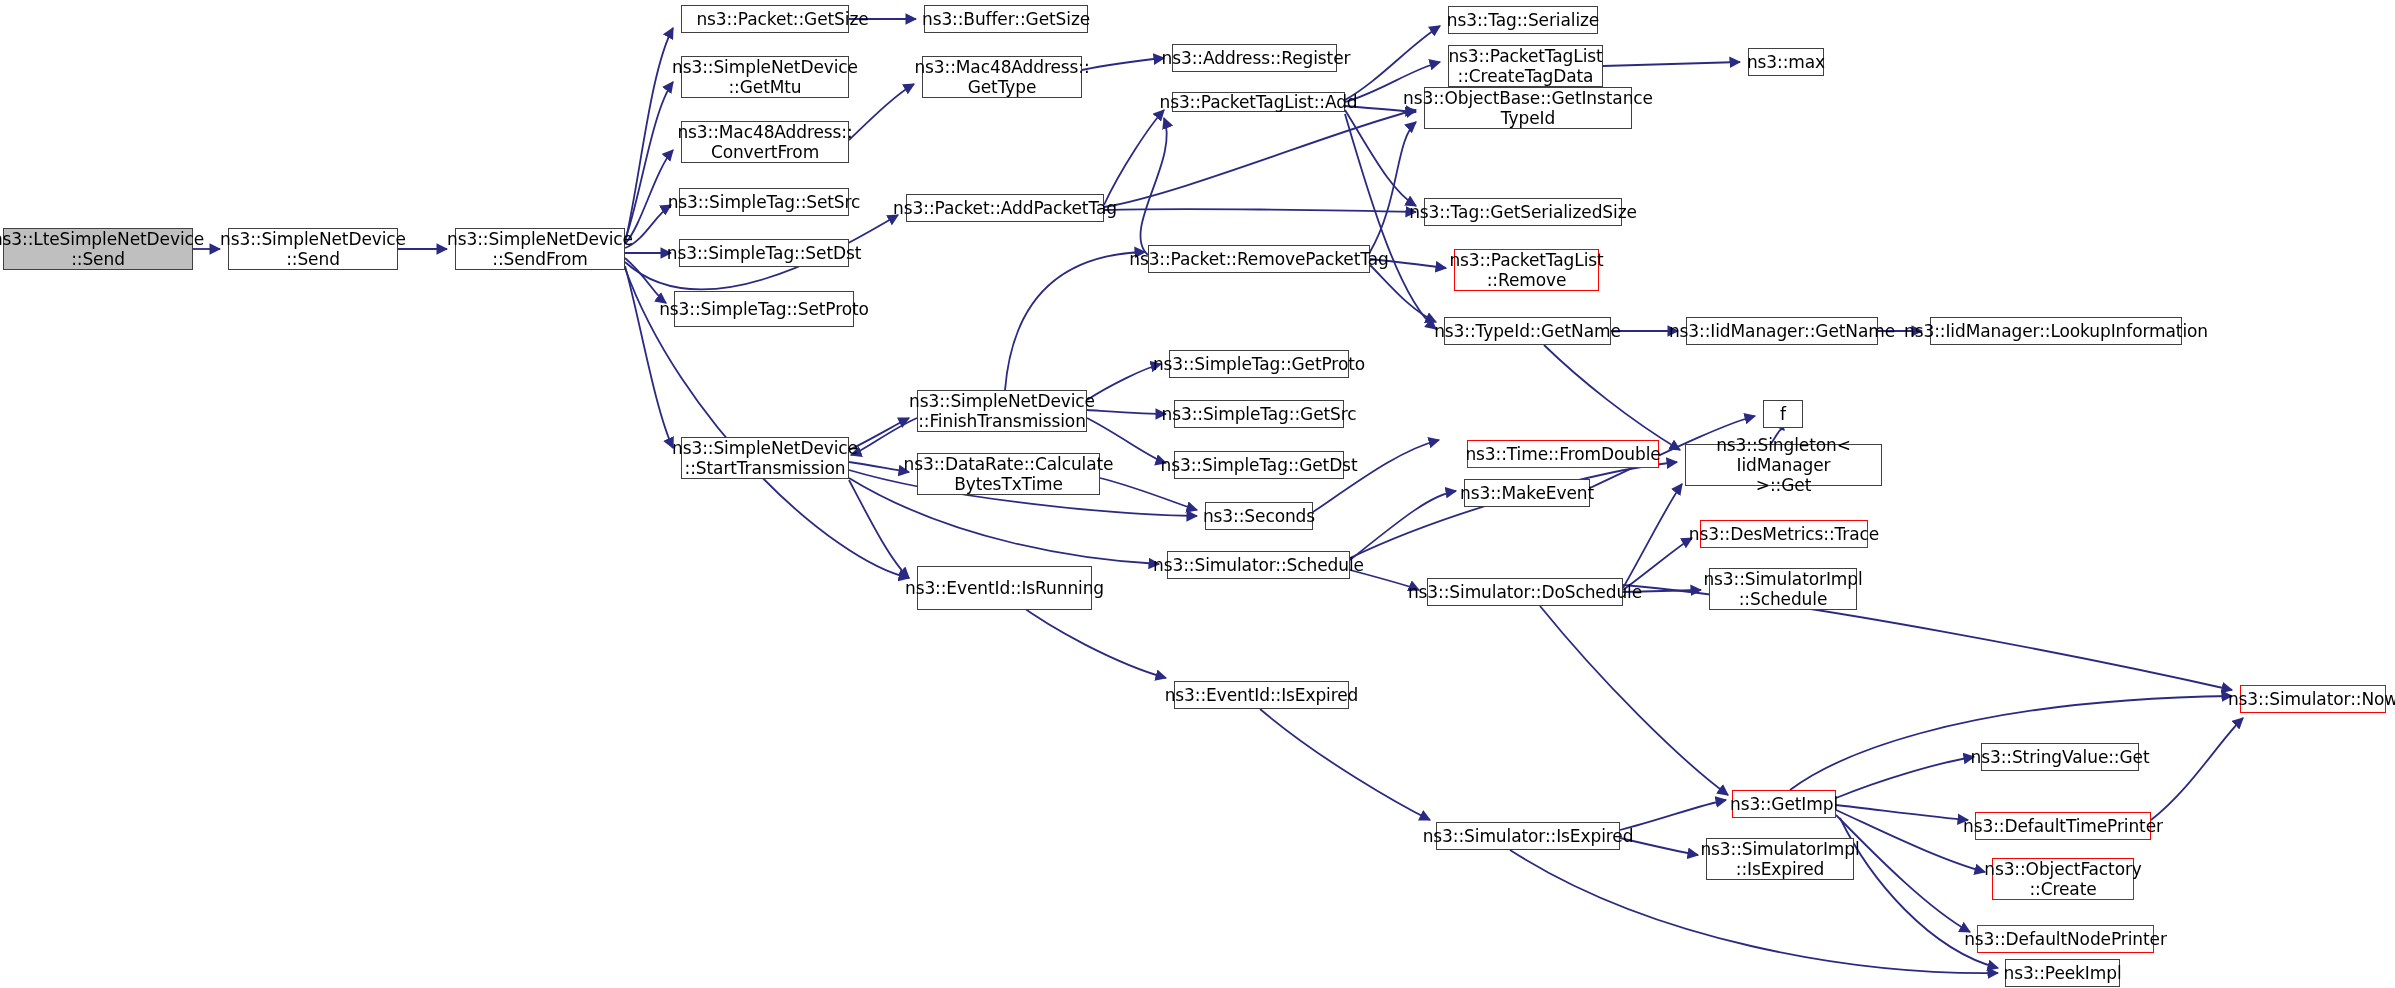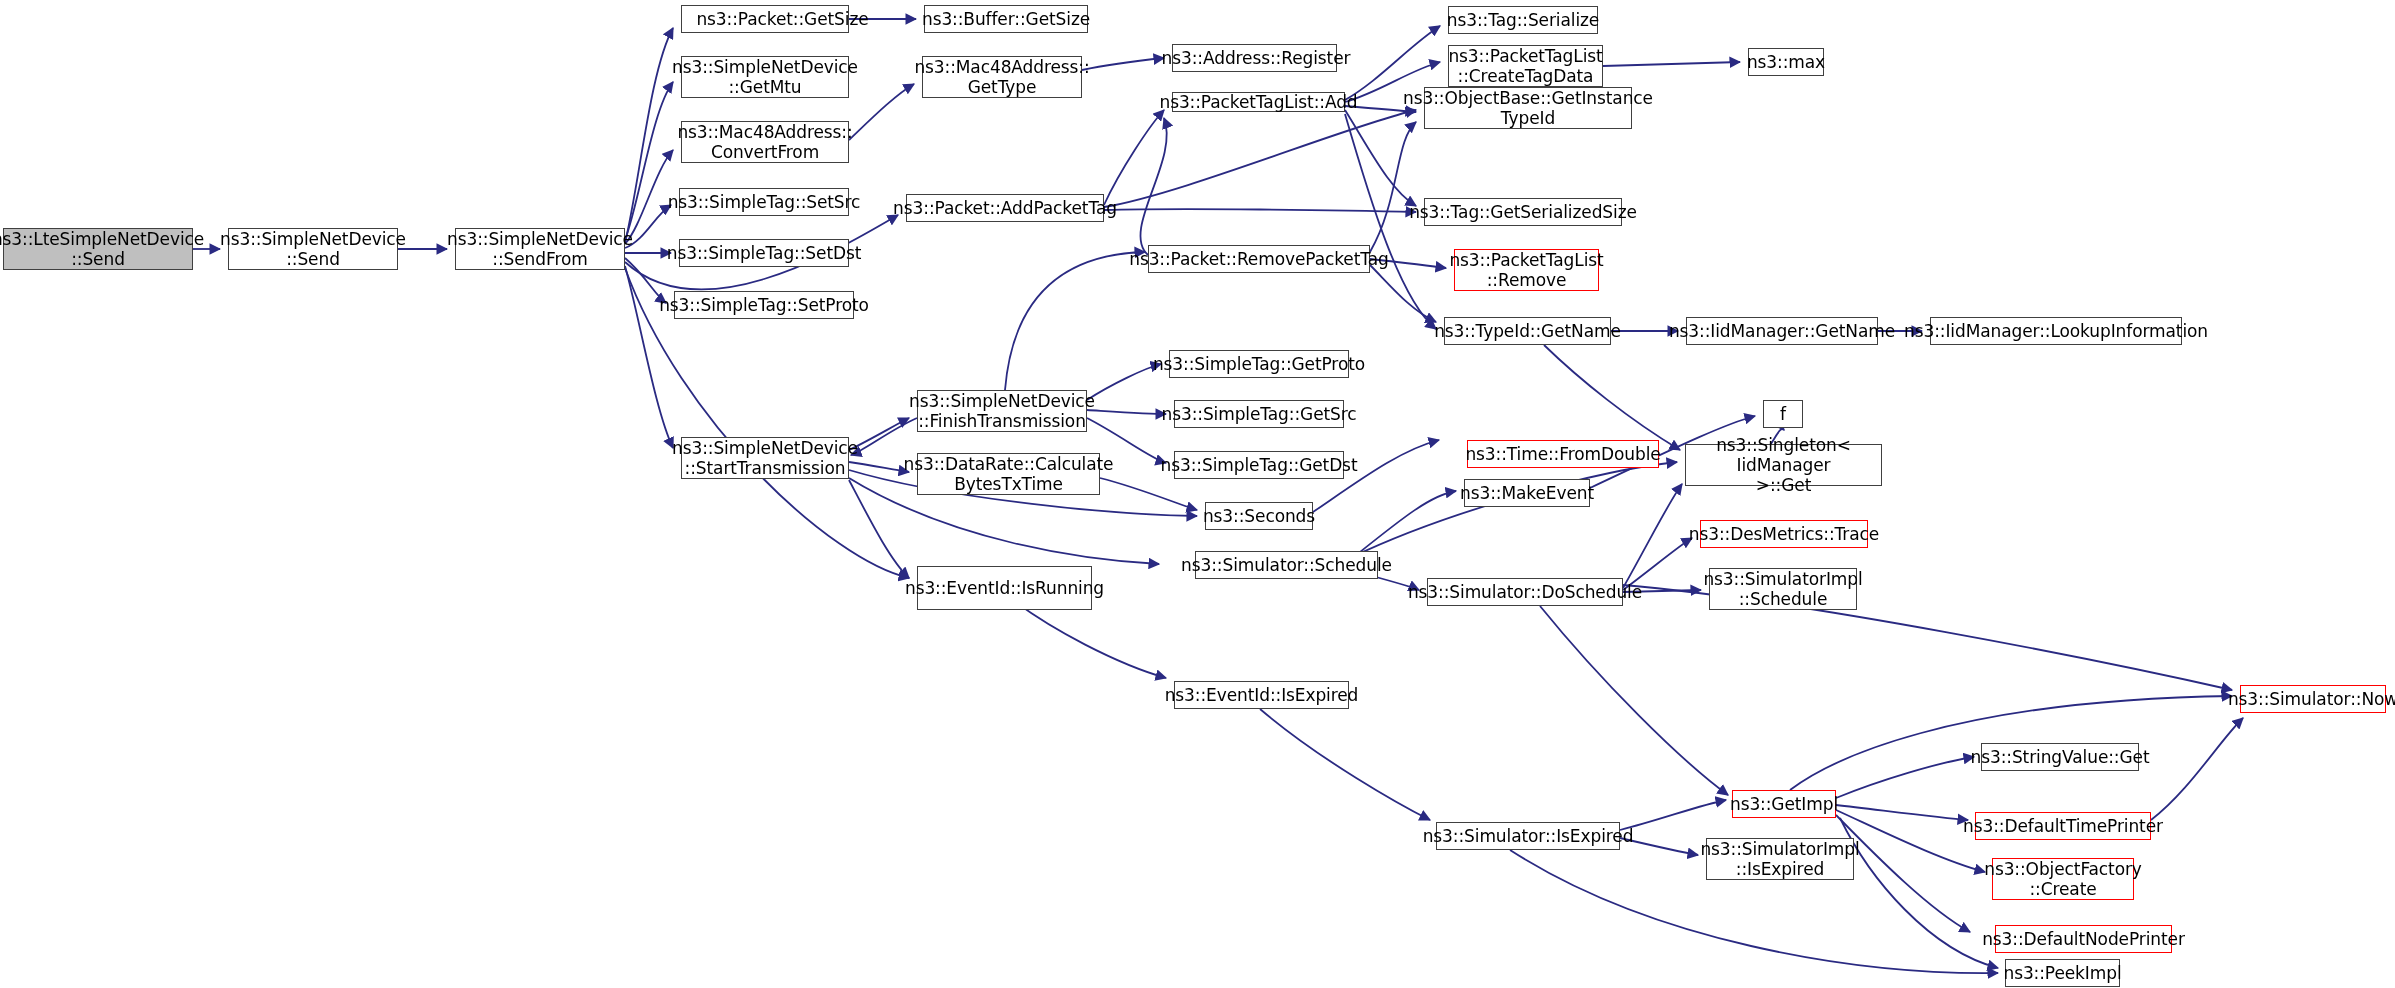--- a/index.html
+++ b/index.html
@@ -132,21 +132,21 @@
       <div class="node" style="left: 455px; top: 228px; width: 170px; height: 42px;">ns3::SimpleNetDevice
 ::SendFrom</div>
       <div class="node" style="left: 681px; top: 5px; width: 168px; height: 28px; padding-left: 40px;">ns3::Packet::GetSize</div>
       <div class="node" style="left: 924px; top: 5px; width: 164px; height: 28px;">ns3::Buffer::GetSize</div>
       <div class="node" style="left: 681px; top: 56px; width: 168px; height: 42px;">ns3::SimpleNetDevice
 ::GetMtu</div>
       <div class="node" style="left: 681px; top: 121px; width: 168px; height: 42px;">ns3::Mac48Address::
 ConvertFrom</div>
       <div class="node" style="left: 679px; top: 188px; width: 170px; height: 28px;">ns3::SimpleTag::SetSrc</div>
       <div class="node" style="left: 679px; top: 239px; width: 170px; height: 28px;">ns3::SimpleTag::SetDst</div>
-      <div class="node" style="left: 674px; top: 291px; width: 180px; height: 28px; text-align: center;">ns3::SimpleTag::SetProto</div>
+      <div class="node" style="left: 674px; top: 291px; width: 180px; height: 36px; text-align: center;">ns3::SimpleTag::SetProto</div>
       <div class="node" style="left: 922px; top: 56px; width: 160px; height: 42px;">ns3::Mac48Address::
 GetType</div>
       <div class="node" style="left: 1172px; top: 44px; width: 165px; height: 28px; padding-left: 8px;">ns3::Address::Register</div>
       <div class="node" style="left: 1172px; top: 92px; width: 173px; height: 20px;">ns3::PacketTagList::Add</div>
       <div class="node" style="left: 1448px; top: 6px; width: 150px; height: 28px;">ns3::Tag::Serialize</div>
       <div class="node" style="left: 1448px; top: 45px; width: 155px; height: 42px;">ns3::PacketTagList
 ::CreateTagData</div>
       <div class="node" style="left: 1748px; top: 48px; width: 76px; height: 28px;">ns3::max</div>
       <div class="node" style="left: 1424px; top: 87px; width: 208px; height: 42px;">ns3::ObjectBase::GetInstance
 TypeId</div>
@@ -161,37 +161,37 @@
       <div class="node" style="left: 681px; top: 437px; width: 168px; height: 42px;">ns3::SimpleNetDevice
 ::StartTransmission</div>
       <div class="node" style="left: 917px; top: 390px; width: 170px; height: 42px;">ns3::SimpleNetDevice
 ::FinishTransmission</div>
       <div class="node" style="left: 917px; top: 453px; width: 183px; height: 42px;">ns3::DataRate::Calculate
 BytesTxTime</div>
       <div class="node" style="left: 1169px; top: 350px; width: 180px; height: 28px;">ns3::SimpleTag::GetProto</div>
       <div class="node" style="left: 1174px; top: 400px; width: 170px; height: 28px;">ns3::SimpleTag::GetSrc</div>
       <div class="node" style="left: 1174px; top: 451px; width: 170px; height: 28px;">ns3::SimpleTag::GetDst</div>
       <div class="node" style="left: 1205px; top: 502px; width: 108px; height: 28px;">ns3::Seconds</div>
-      <div class="node" style="left: 1167px; top: 551px; width: 183px; height: 28px; margin-left: 28px;">ns3::Simulator::Schedule</div>
+      <div class="node" style="left: 1167px; top: 551px; width: 183px; height: 28px;">ns3::Simulator::Schedule</div>
       <div class="node" style="left: 917px; top: 566px; width: 175px; height: 44px;">ns3::EventId::IsRunning</div>
       <div class="node red" style="left: 1447px; top: 440px; width: 192px; height: 28px; margin-left: 20px;">ns3::Time::FromDouble</div>
       <div class="node" style="left: 1464px; top: 479px; width: 126px; height: 28px; text-align: center;">ns3::MakeEvent</div>
       <div class="node" style="left: 1763px; top: 400px; width: 40px; height: 28px;">f</div>
       <div class="node" style="left: 1685px; top: 444px; width: 197px; height: 42px;">ns3::Singleton&lt; IidManager
 &gt;::Get</div>
       <div class="node red" style="left: 1700px; top: 520px; width: 168px; height: 28px;">ns3::DesMetrics::Trace</div>
       <div class="node" style="left: 1427px; top: 578px; width: 196px; height: 28px;">ns3::Simulator::DoSchedule</div>
       <div class="node" style="left: 1709px; top: 568px; width: 148px; height: 42px;">ns3::SimulatorImpl
 ::Schedule</div>
       <div class="node" style="left: 1174px; top: 681px; width: 175px; height: 28px;">ns3::EventId::IsExpired</div>
       <div class="node" style="left: 1436px; top: 822px; width: 184px; height: 28px;">ns3::Simulator::IsExpired</div>
       <div class="node red" style="left: 1732px; top: 790px; width: 104px; height: 28px;">ns3::GetImpl</div>
       <div class="node" style="left: 1706px; top: 838px; width: 148px; height: 42px;">ns3::SimulatorImpl
 ::IsExpired</div>
       <div class="node" style="left: 1981px; top: 743px; width: 158px; height: 28px;">ns3::StringValue::Get</div>
       <div class="node red" style="left: 1975px; top: 812px; width: 176px; height: 28px;">ns3::DefaultTimePrinter</div>
       <div class="node red" style="left: 1992px; top: 858px; width: 142px; height: 42px;">ns3::ObjectFactory
 ::Create</div>
-      <div class="node red" style="left: 1977px; top: 925px; width: 177px; height: 28px; margin-left: 18px;">ns3::DefaultNodePrinter</div>
+      <div class="node red" style="left: 1977px; top: 925px; width: 177px; height: 28px;">ns3::DefaultNodePrinter</div>
       <div class="node" style="left: 2005px; top: 959px; width: 115px; height: 28px;">ns3::PeekImpl</div>
       <div class="node red" style="left: 2240px; top: 685px; width: 146px; height: 28px;">ns3::Simulator::Now</div>
     </div>
 </div>
 
 </body></html>

